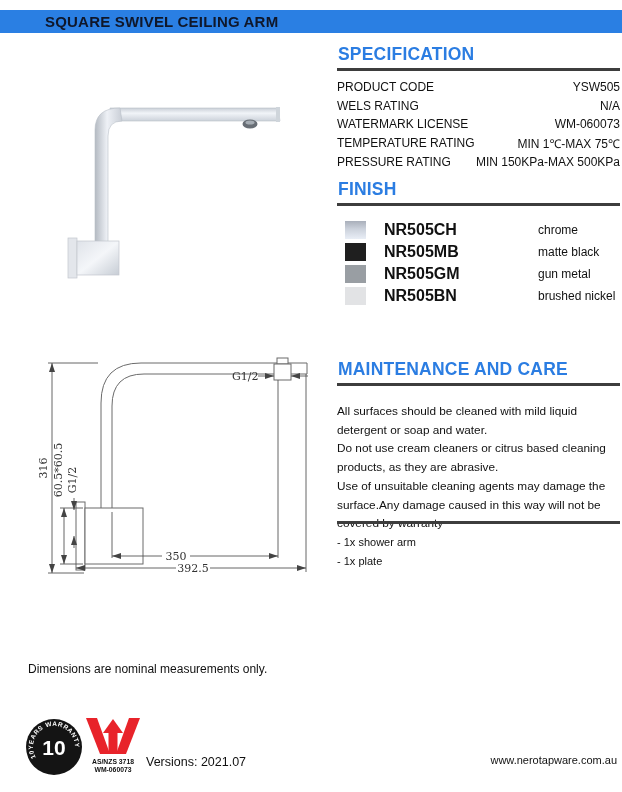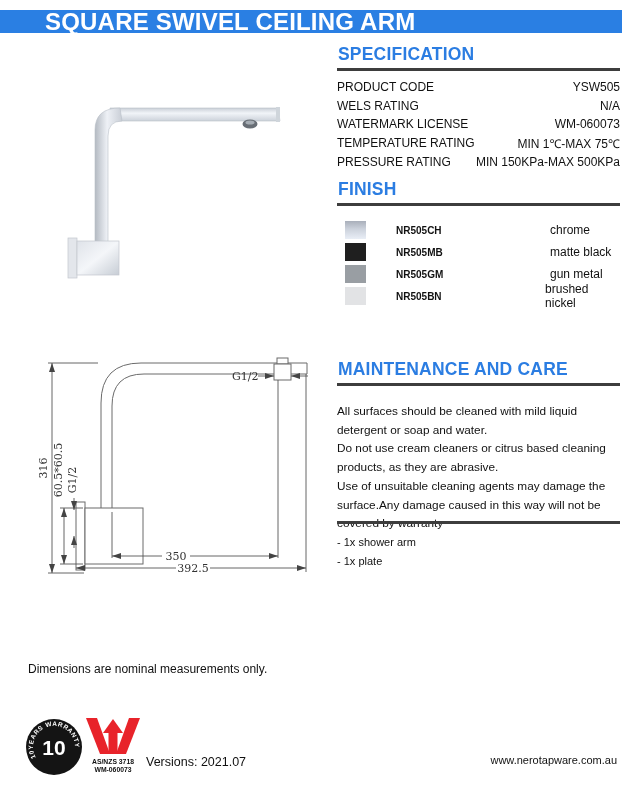--- a/index.html
+++ b/index.html
@@ -1,34 +1,34 @@
 <!DOCTYPE html>
 <html><head>
 <meta charset="utf-8">
 <style>
   html,body{margin:0;padding:0;}
   body{width:622px;height:792px;background:#ffffff;position:relative;overflow:hidden;
        font-family:"Liberation Sans",sans-serif;color:#111;}
   .titlebar{position:absolute;left:0;top:10px;width:622px;height:23px;background:#2a7fe3;
             display:flex;align-items:center;}
-  .titlebar span{font-size:24px;font-weight:700;color:#ffffff;padding-left:45px;letter-spacing:.2px;}
+  .titlebar span{font-size:15px;font-weight:700;color:#0f172a;padding-left:45px;letter-spacing:.2px;}
   .col{position:absolute;left:337px;width:283px;}
   .sec h2{margin:0 0 3px 1px;font-size:17.5px;font-weight:700;color:#2b7de2;letter-spacing:.2px;}
   .rule{height:3px;background:#3d3d3d;}
   #sec-spec{top:44px;}
   #sec-finish{top:179px;}
   #sec-maint{top:359px;}
   #sec-pack{top:521px;}
   .spec-rows{margin-top:7px;}
   .spec-row{display:flex;justify-content:space-between;height:18.6px;align-items:center;}
   .spec-label,.spec-value{font-size:12px;font-weight:400;white-space:nowrap;}
   .fin-rows{margin-top:13px;}
   .fin-row{display:flex;align-items:center;height:22px;}
   .swatch{width:21px;height:18px;margin-left:8px;flex:0 0 auto;}
-  .fin-code{font-size:10px;font-weight:700;margin-left:30px;width:154px;}
+  .fin-code{font-size:16px;font-weight:700;margin-left:18px;width:154px;}
   .fin-name{font-size:12px;}
   .maint{margin-top:16px;}
   .maint div{font-size:11.8px;line-height:18.7px;white-space:nowrap;}
   .pack{margin-top:9px;}
   .pack div{font-size:11px;font-weight:400;line-height:19px;}
   .abs{position:absolute;}
   #note{left:28px;top:662px;font-size:12px;}
   #versions{left:146px;top:755px;font-size:12.5px;}
   #website{right:5px;top:754px;font-size:11px;}
   svg{display:block;}

